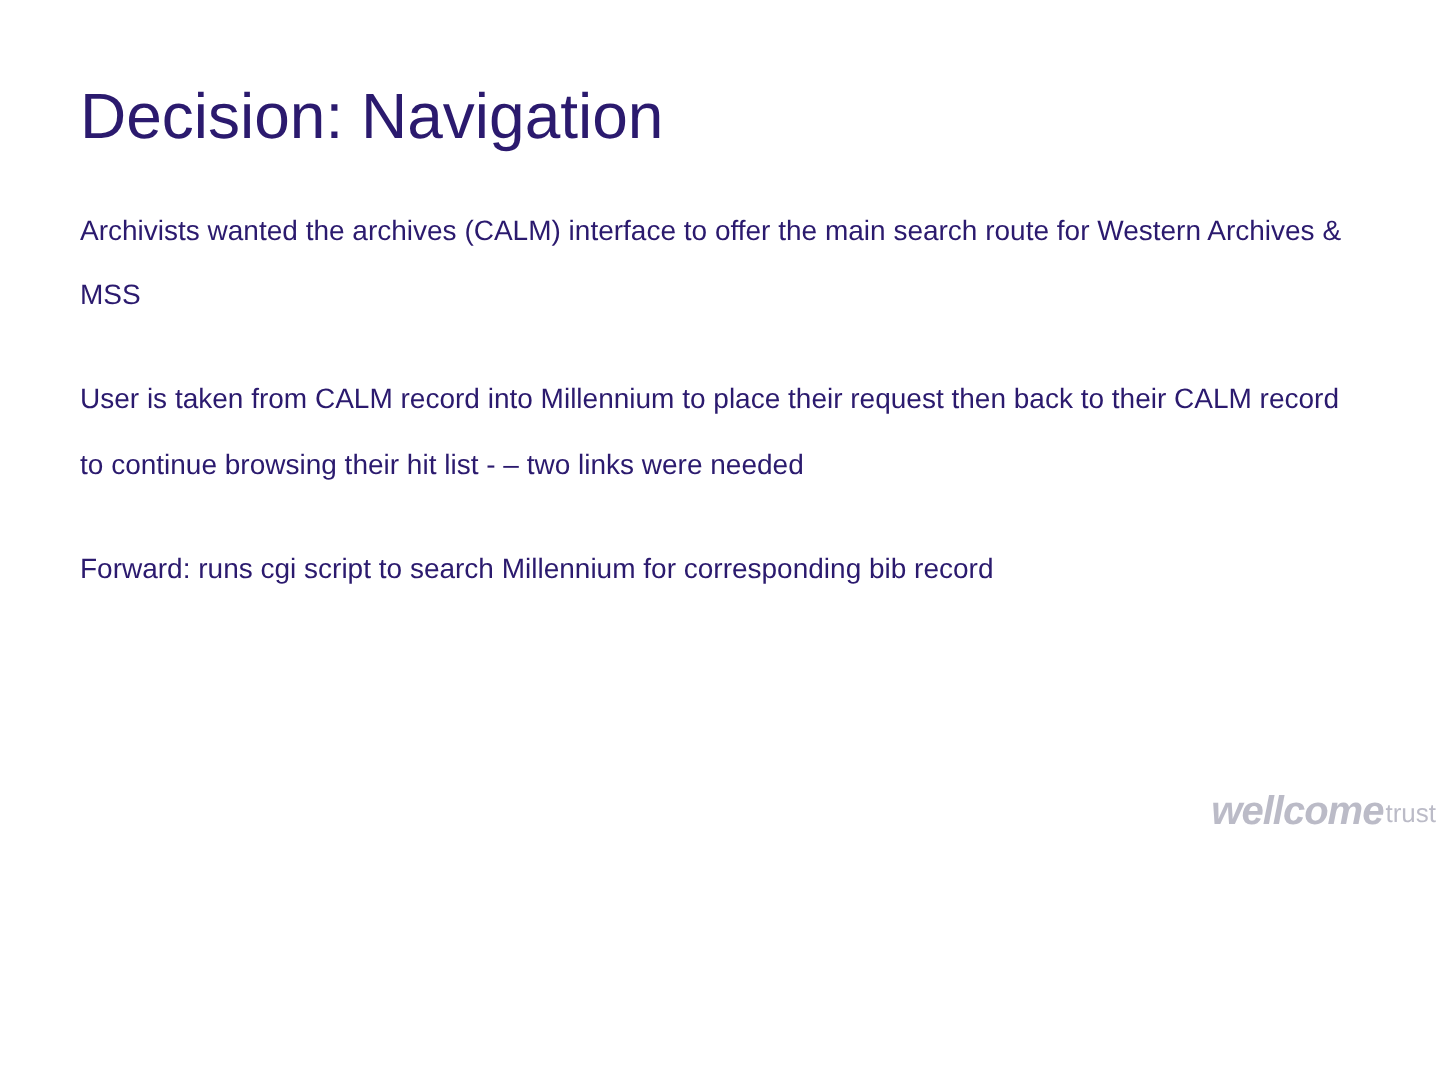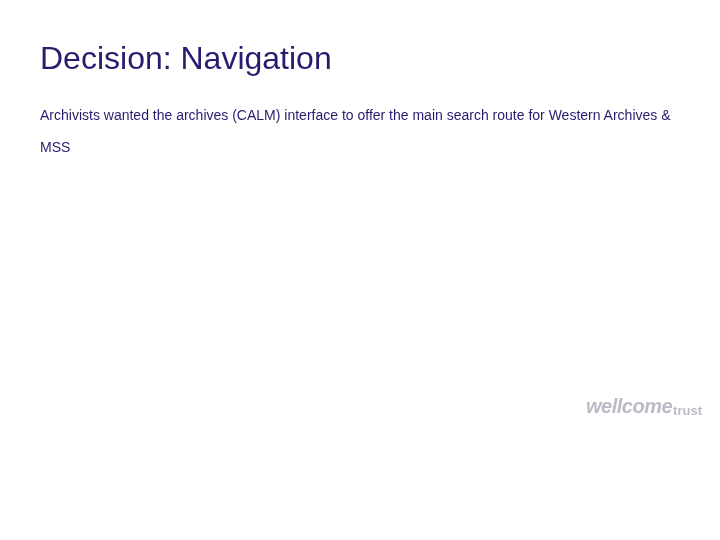--- a/index.html
+++ b/index.html
@@ -28,45 +28,47 @@
   .body {
     font-size: 14px;
     color: #2b1a6e;
     line-height: 2.3;
   }
   .para {
     margin: 0 0 20px 0;
   }
   .logo {
     position: absolute;
-    right: 18px;
+    right: 2px;
     bottom: 10px;
     display: flex;
-    align-items: flex-end;
+    align-items: center;
     color: #8f8fa3;
     font-family: Arial, sans-serif;
     opacity: 0.6;
   }
   .logo-wellcome {
     font-size: 20px;
     font-weight: bold;
     letter-spacing: -0.5px;
     font-style: italic;
   }
   .logo-trust {
     font-size: 13px;
-    font-weight: bold;
+    font-weight: normal;
     margin-left: 1px;
   }
 </style>
 </head>
 <body>
 
 <div class="slide">
   <h1 class="title">Decision: Navigation</h1>
   <div class="body">
     <p class="para">Archivists wanted the archives (CALM) interface to offer the main search route for Western Archives &amp; MSS</p>
+    <p class="para">User is taken from CALM record into Millennium to place their request then back to their CALM record to continue browsing their hit list  - – two links were needed</p>
+    <p class="para" style="margin-bottom:0;">Forward:  runs cgi script to search Millennium for corresponding bib record</p>
   </div>
   <div class="logo">
     <span class="logo-wellcome">wellcome</span>
     <span class="logo-trust">trust</span>
   </div>
 </div>
 
 </body></html>

